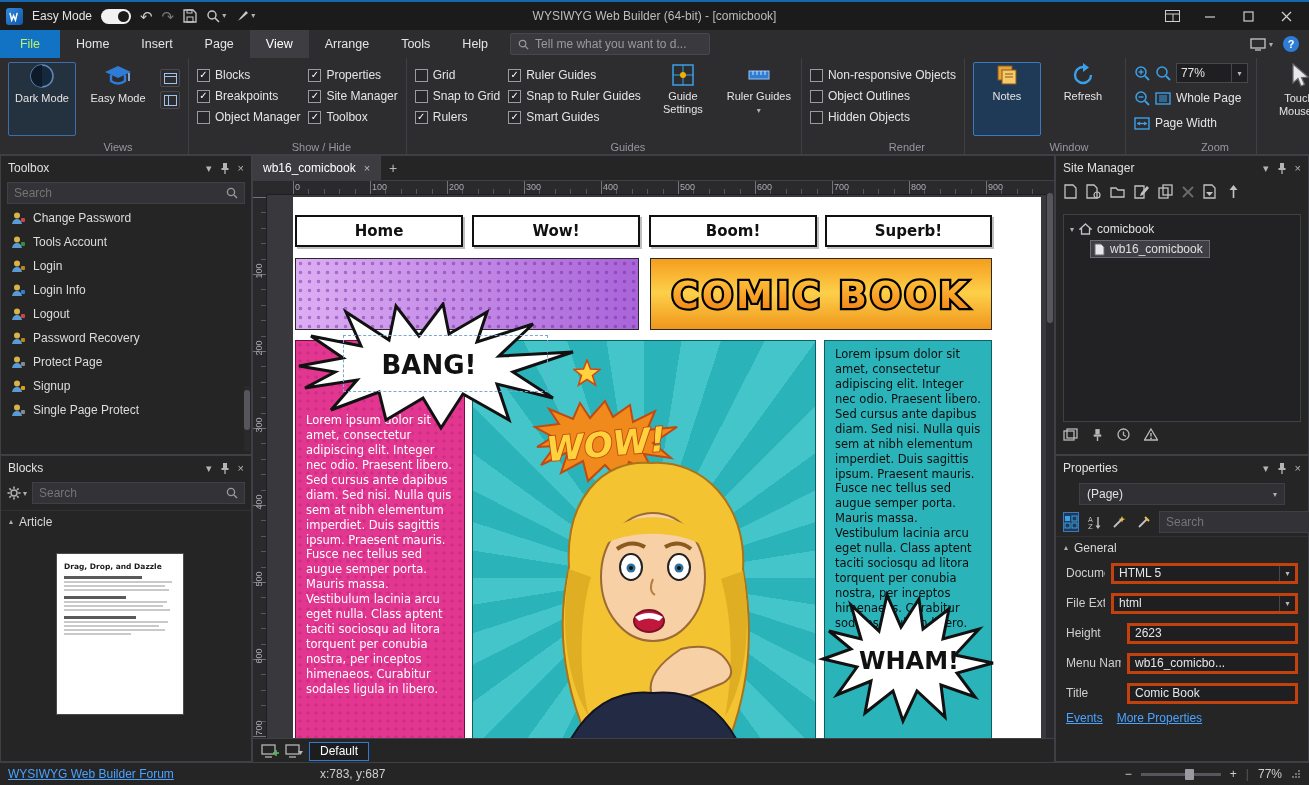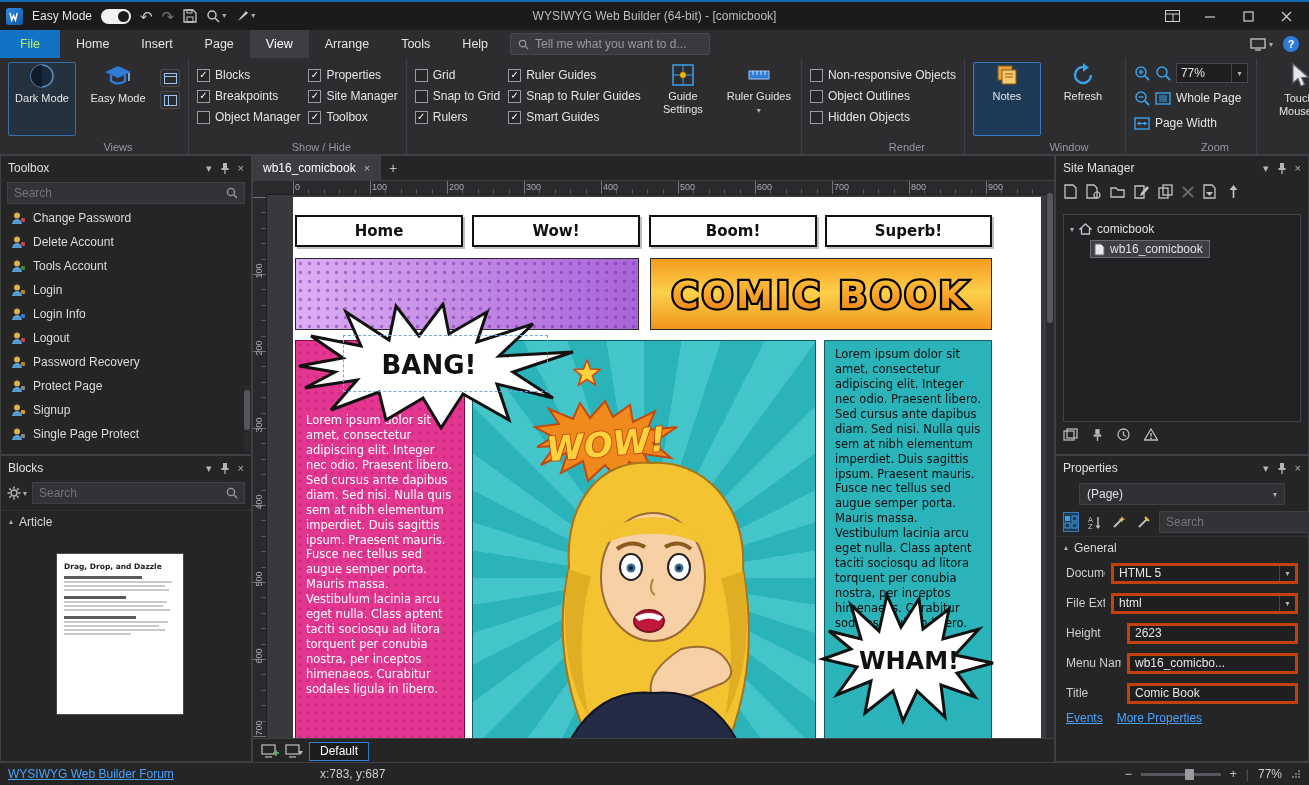--- a/index.html
+++ b/index.html
@@ -339,20 +339,21 @@
       <div class="bigbtn">
         <svg width="24" height="24" viewBox="0 0 24 24">
             <rect x="2" y="8" width="20" height="8" fill="#2e7cd6" stroke="#9ec4ee"></rect>
             <line x1="6" y1="8" x2="6" y2="12" stroke="#cfe4f8"></line>
             <line x1="10" y1="8" x2="10" y2="12" stroke="#cfe4f8"></line>
             <line x1="14" y1="8" x2="14" y2="12" stroke="#cfe4f8"></line>
             <line x1="18" y1="8" x2="18" y2="12" stroke="#cfe4f8"></line>
           </svg>
         <span><span>Ruler Guides</span> <span class="caret">▾</span></span>
       </div>
+      <div class="rgroup-label">Guides</div>
     </div>
 
     <div class="rgroup">
       <div class="checkcol">
         <div class="cb">
             <span class="box"></span>
             <span>Non-responsive Objects</span>
           </div>
         <div class="cb">
             <span class="box"></span>
@@ -462,28 +463,20 @@
         </svg>
     </div>
     <div>
       <div class="titem">
           <svg width="15" height="15" viewBox="0 0 15 15">
             <circle cx="6" cy="4.5" r="3" fill="#d9b24a"></circle>
             <path d="M1,13 q1,-5 5,-5 q4,0 5,5 z" fill="#5a9bd5"></path>
             <rect x="10" y="7" width="4" height="4" fill="#c44" rx="1"></rect>
           </svg>
           <span>Change Password</span>
-        </div>
-      <div class="titem">
-          <svg width="15" height="15" viewBox="0 0 15 15">
-            <circle cx="6" cy="4.5" r="3" fill="#d9b24a"></circle>
-            <path d="M1,13 q1,-5 5,-5 q4,0 5,5 z" fill="#5a9bd5"></path>
-            <rect x="10" y="7" width="4" height="4" fill="#c44" rx="1"></rect>
-          </svg>
-          <span>Delete Account</span>
         </div>
       <div class="titem">
           <svg width="15" height="15" viewBox="0 0 15 15">
             <circle cx="6" cy="4.5" r="3" fill="#d9b24a"></circle>
             <path d="M1,13 q1,-5 5,-5 q4,0 5,5 z" fill="#5a9bd5"></path>
             <rect x="10" y="7" width="4" height="4" fill="#3a8a3a" rx="1"></rect>
           </svg>
           <span>Tools Account</span>
         </div>
       <div class="titem">

